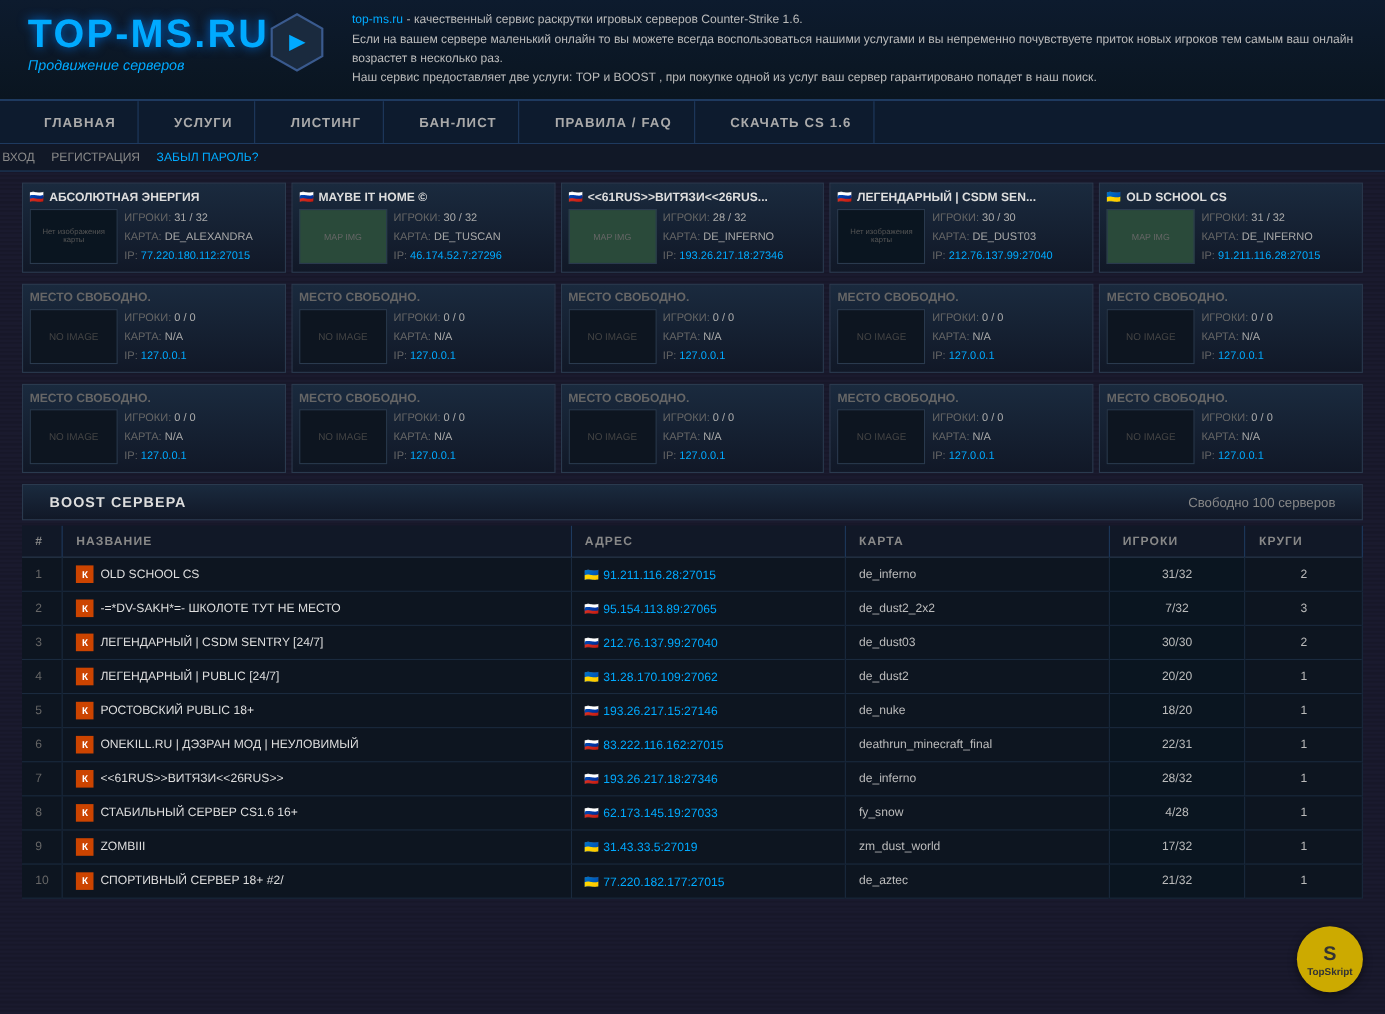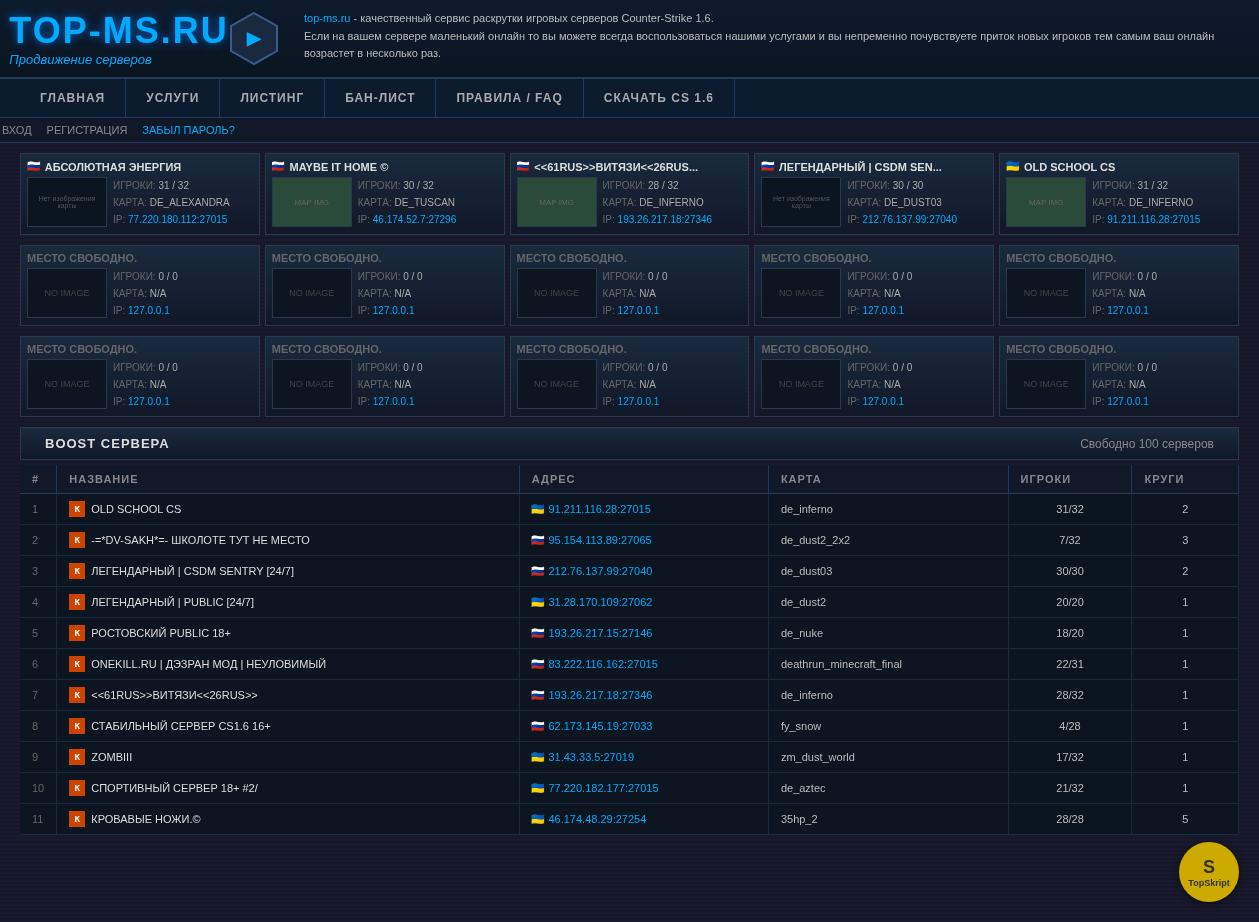--- a/index.html
+++ b/index.html
@@ -15,21 +15,21 @@
       font-family: Arial, sans-serif;
       font-size: 12px;
       color: #ccc;
       min-width: 1259px;
     }
 
     
     .header {
       background: linear-gradient(180deg, #0d1b2e 0%, #0a1520 100%);
       border-bottom: 2px solid #1e3a5f;
-      padding: 10px 4px;
+      padding: 10px 20px;
       display: flex;
       align-items: flex-start;
       gap: 20px;
     }
     .logo-area {
       display: flex;
       flex-direction: column;
       align-items: center;
       min-width: 280px;
     }
@@ -56,21 +56,21 @@
       line-height: 1.6;
     }
 
     
     .nav-bar {
       background: #0d1b2e;
       border-bottom: 1px solid #1e3a5f;
       display: flex;
       align-items: center;
       padding: 0 20px;
-      gap: 0;
+      gap: 12px;
     }
     .nav-item {
       color: #aaa;
       text-decoration: none;
       padding: 12px 20px;
       font-size: 12px;
       font-weight: bold;
       letter-spacing: 1px;
       cursor: pointer;
       border-right: 1px solid #1e3a5f;
@@ -300,20 +300,21 @@
       </div>
       <svg class="cs-icon" viewBox="0 0 50 55" xmlns="http://www.w3.org/2000/svg">
         <polygon points="25,2 48,15 48,40 25,53 2,40 2,15" fill="#1a2a3e" stroke="#3a5a8e" stroke-width="2"></polygon>
         <text x="25" y="33" text-anchor="middle" font-size="18" font-weight="bold" fill="#00aaff">▶</text>
       </svg>
     </div>
   </div>
   <div class="header-text">
     <p><span style="color:#00aaff;">top-ms.ru</span> <span>- качественный сервис раскрутки игровых серверов Counter-Strike 1.6.</span></p>
     <p>Если на вашем сервере маленький онлайн то вы можете всегда воспользоваться нашими услугами и вы непременно почувствуете приток новых игроков тем самым ваш онлайн возрастет в несколько раз.</p>
+    <p>Наш сервис предоставляет две услуги: ТОР и BOOST , при покупке одной из услуг ваш сервер гарантировано попадет в наш поиск.</p>
   </div>
 </div>
 
 <div class="nav-bar">
   <a class="nav-item">ГЛАВНАЯ</a>
   <a class="nav-item">УСЛУГИ</a>
   <a class="nav-item">ЛИСТИНГ</a>
   <a class="nav-item">БАН-ЛИСТ</a>
   <a class="nav-item">ПРАВИЛА / FAQ</a>
   <a class="nav-item">СКАЧАТЬ CS 1.6</a>
@@ -686,36 +687,20 @@
       </div>
     </td>
     <td>
       <span>🇺🇦</span>
       <a class="ip-link">77.220.182.177:27015</a>
     </td>
     <td class="map-name">de_aztec</td>
     <td class="players-cell">21/32</td>
     <td class="rounds-cell">1</td>
   </tr>
-          <tr>
-    <td class="num">11</td>
-    <td>
-      <div class="server-name-cell">
-        <span class="server-icon">К</span>
-        <span>КРОВАВЫЕ НОЖИ.©</span>
-      </div>
-    </td>
-    <td>
-      <span>🇺🇦</span>
-      <a class="ip-link">46.174.48.29:27254</a>
-    </td>
-    <td class="map-name">35hp_2</td>
-    <td class="players-cell">28/28</td>
-    <td class="rounds-cell">5</td>
-  </tr>
         </tbody>
     </table>
   </div>
 
 </div>
 
 <div class="topskript-badge">
   <div style="text-align:center; font-size:9px; font-weight:bold; color:#333;">
     <div style="font-size:18px;">S</div>
     <div>TopSkript</div>

